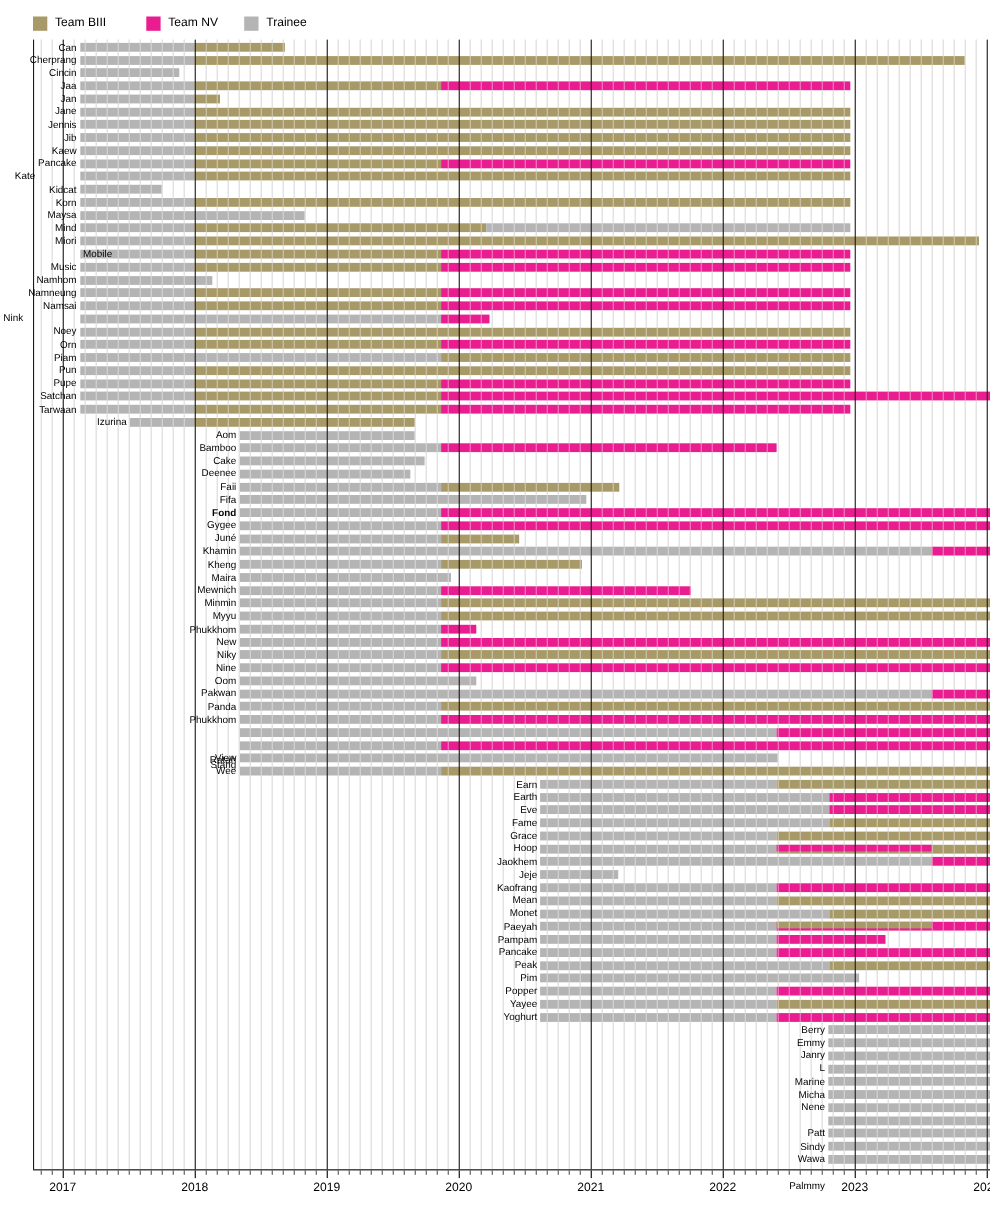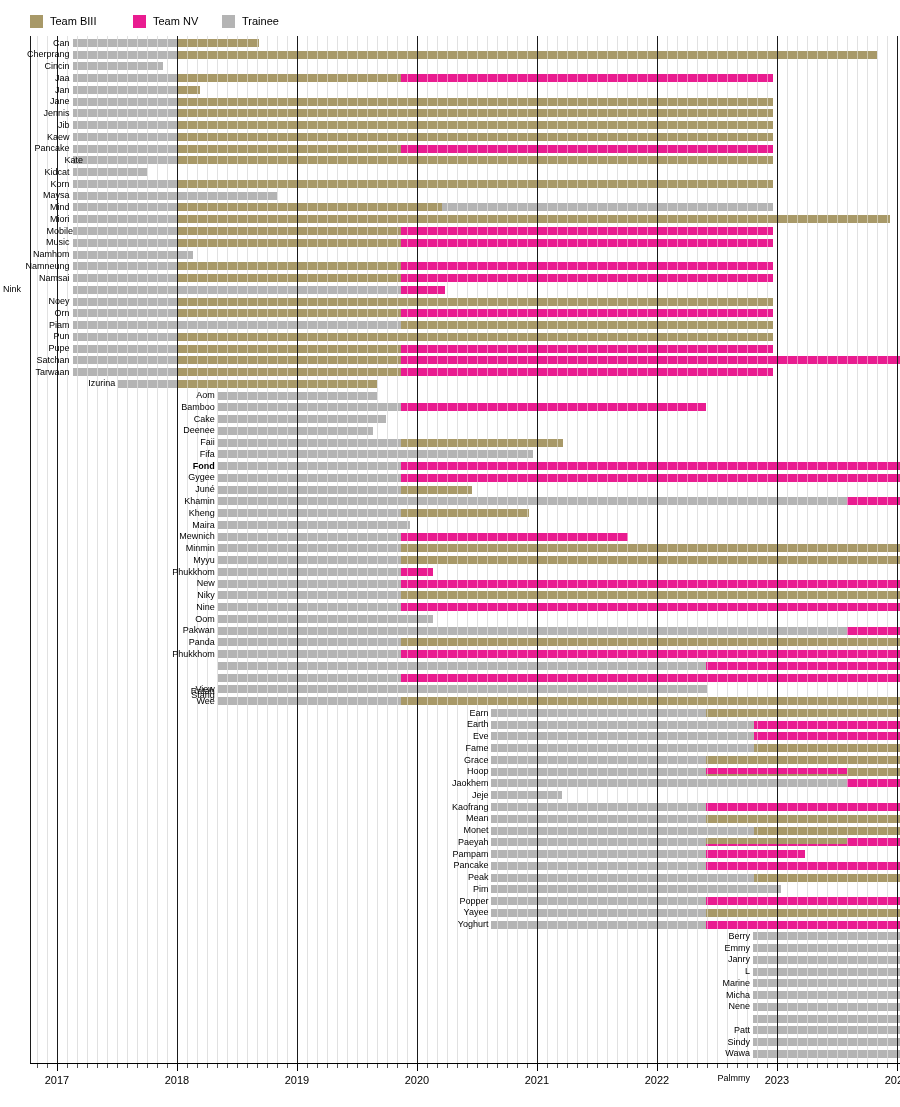--- a/index.html
+++ b/index.html
@@ -536,27 +536,27 @@
       <div class="mlabel" style="top: 37.5px; height: 11.755px; line-height: 11.755px; right: 830.4px;">Can</div>
       <div class="mlabel" style="top: 49.3px; height: 11.755px; line-height: 11.755px; right: 830.4px;">Cherprang</div>
       <div class="mlabel" style="top: 61px; height: 11.755px; line-height: 11.755px; right: 830.4px;">Cincin</div>
       <div class="mlabel" style="top: 72.8px; height: 11.755px; line-height: 11.755px; right: 830.4px;">Jaa</div>
       <div class="mlabel" style="top: 84.5px; height: 11.755px; line-height: 11.755px; right: 830.4px;">Jan</div>
       <div class="mlabel" style="top: 96.3px; height: 11.755px; line-height: 11.755px; right: 830.4px;">Jane</div>
       <div class="mlabel" style="top: 108px; height: 11.755px; line-height: 11.755px; right: 830.4px;">Jennis</div>
       <div class="mlabel" style="top: 119.8px; height: 11.755px; line-height: 11.755px; right: 830.4px;">Jib</div>
       <div class="mlabel" style="top: 131.5px; height: 11.755px; line-height: 11.755px; right: 830.4px;">Kaew</div>
       <div class="mlabel" style="top: 143.3px; height: 11.755px; line-height: 11.755px; right: 830.4px;">Pancake</div>
-      <div class="mlabel" style="top: 155.1px; height: 11.755px; line-height: 11.755px; right: 817px;">Kate</div>
+      <div class="mlabel" style="top: 155.1px; height: 11.755px; line-height: 11.755px; right: 868px;">Kate</div>
       <div class="mlabel" style="top: 166.8px; height: 11.755px; line-height: 11.755px; right: 830.4px;">Kidcat</div>
       <div class="mlabel" style="top: 178.6px; height: 11.755px; line-height: 11.755px; right: 830.4px;">Korn</div>
       <div class="mlabel" style="top: 190.3px; height: 11.755px; line-height: 11.755px; right: 830.4px;">Maysa</div>
       <div class="mlabel" style="top: 202.1px; height: 11.755px; line-height: 11.755px; right: 830.4px;">Mind</div>
       <div class="mlabel" style="top: 213.8px; height: 11.755px; line-height: 11.755px; right: 830.4px;">Miori</div>
-      <div class="mlabel" style="top: 225.6px; height: 11.755px; line-height: 11.755px; right: 827px; padding-left: 46px;">Mobile</div>
+      <div class="mlabel" style="top: 225.6px; height: 11.755px; line-height: 11.755px; right: 798px; padding-left: 46px;">Mobile</div>
       <div class="mlabel" style="top: 237.3px; height: 11.755px; line-height: 11.755px; right: 830.4px;">Music</div>
       <div class="mlabel" style="top: 249.1px; height: 11.755px; line-height: 11.755px; right: 830.4px;">Namhom</div>
       <div class="mlabel" style="top: 260.8px; height: 11.755px; line-height: 11.755px; right: 830.4px;">Namneung</div>
       <div class="mlabel" style="top: 272.6px; height: 11.755px; line-height: 11.755px; right: 830.4px;">Namsai</div>
       <div class="mlabel" style="top: 284.4px; height: 11.755px; line-height: 11.755px; right: 879px;">Nink</div>
       <div class="mlabel" style="top: 296.1px; height: 11.755px; line-height: 11.755px; right: 830.4px;">Noey</div>
       <div class="mlabel" style="top: 307.9px; height: 11.755px; line-height: 11.755px; right: 830.4px;">Orn</div>
       <div class="mlabel" style="top: 319.6px; height: 11.755px; line-height: 11.755px; right: 830.4px;">Piam</div>
       <div class="mlabel" style="top: 331.4px; height: 11.755px; line-height: 11.755px; right: 830.4px;">Pun</div>
       <div class="mlabel" style="top: 343.1px; height: 11.755px; line-height: 11.755px; right: 830.4px;">Pupe</div>

